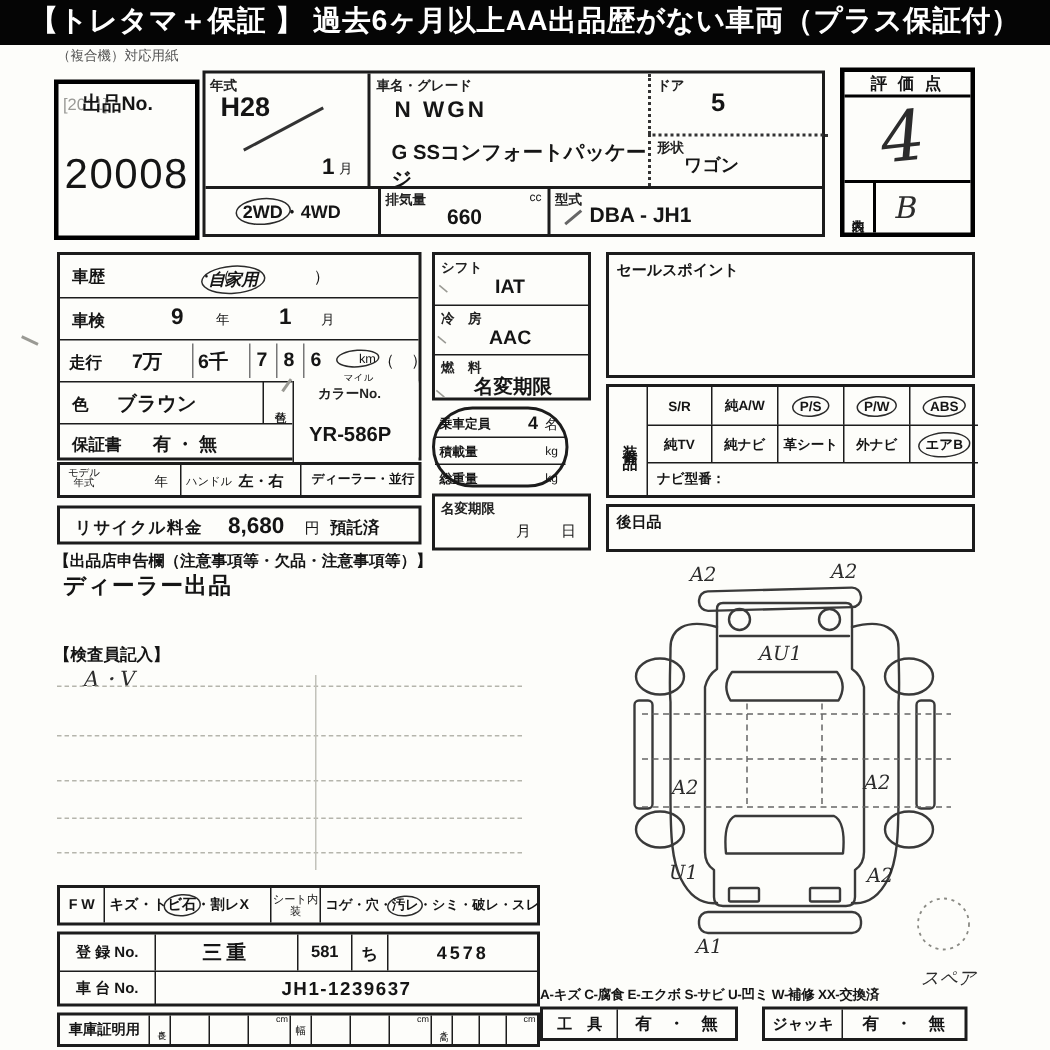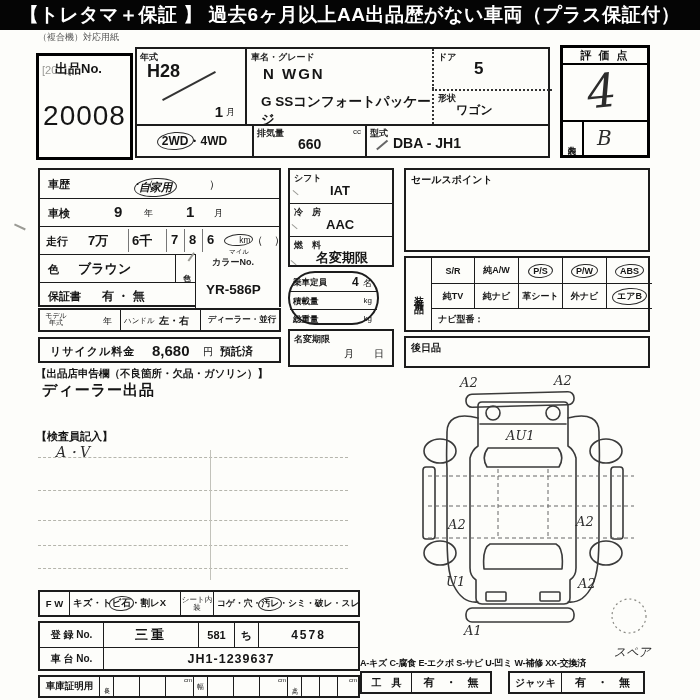--- a/index.html
+++ b/index.html
@@ -158,21 +158,21 @@
     <div class="abs ctr b" style="left:160px;top:0;width:83px;height:100%;border-left:1.5px solid #1c1c1c;font-size:8.5px;">ディーラー・並行</div>
   </div>
 
   <div class="box" style="left:38px;top:337px;width:243px;height:26px;">
     <span class="abs b" style="left:10px;top:5px;font-size:11px;letter-spacing:1px;">リサイクル料金</span>
     <span class="abs b" style="left:112px;top:3px;font-size:15px;">8,680</span>
     <span class="abs" style="left:163px;top:6px;font-size:10px;">円</span>
     <span class="abs b" style="left:180px;top:5px;font-size:11px;">預託済</span>
   </div>
 
-  <div class="abs b" style="left:36px;top:367px;font-size:10.5px;">【出品店申告欄（不良箇所・欠品・ガソリン）】</div>
+  <div class="abs b" style="left:36px;top:367px;font-size:10.5px;">【出品店申告欄（注意事項等・欠品・注意事項等）】</div>
   <div class="abs b" style="left:42px;top:381px;font-size:15px;letter-spacing:1px;">ディーラー出品</div>
 
   <div class="box" style="left:288px;top:168px;width:106px;height:99px;">
     <div class="abs" style="left:0;top:0;width:100%;height:33px;">
       <span class="abs lbl b" style="left:4px;top:2px;">シフト</span>
       <span class="abs b" style="left:40px;top:13px;font-size:13px;">IAT</span>
     </div>
     <div class="abs" style="left:0;top:33px;width:100%;height:33px;border-top:1.5px solid #1c1c1c;">
       <span class="abs lbl b" style="left:4px;top:2px;">冷　房</span>
       <span class="abs b" style="left:36px;top:13px;font-size:13px;">AAC</span>

